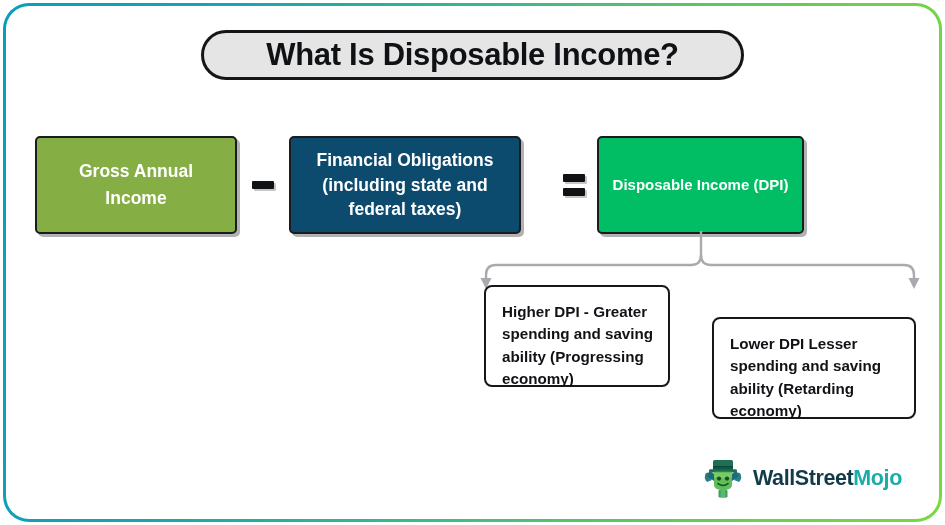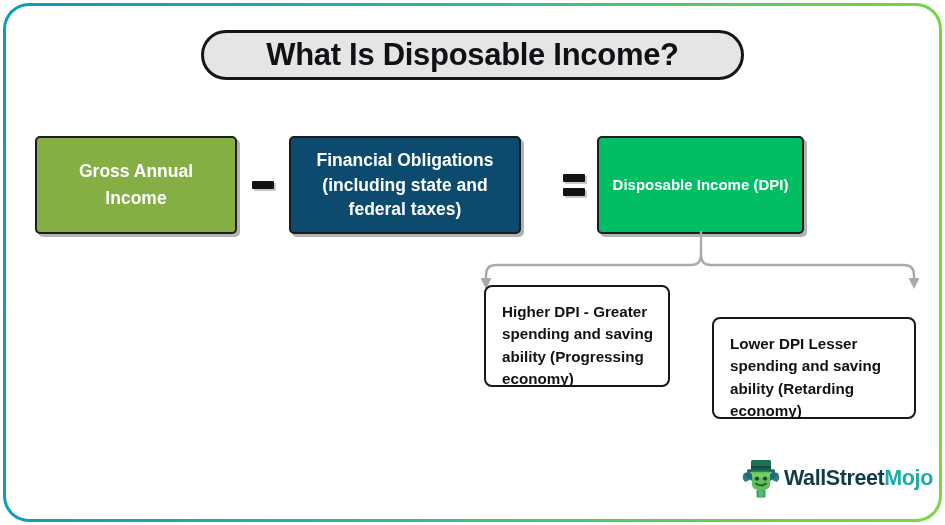--- a/index.html
+++ b/index.html
@@ -167,26 +167,27 @@
     left: 712px;
     top: 285px;
     width: 204px;
     height: 102px;
     margin-top: 32px;
   }
 
   
   #logo {
     position: absolute;
-    left: 738px;
+    left: 700px;
     top: 453px;
     width: 182px;
     height: 50px;
     display: flex;
     align-items: center;
+    gap: 7px;
   }
   #logo-mark {
     width: 46px;
     height: 46px;
     flex: 0 0 auto;
   }
   #logo-word {
     font-size: 21.5px;
     font-weight: bold;
     letter-spacing: -0.4px;

